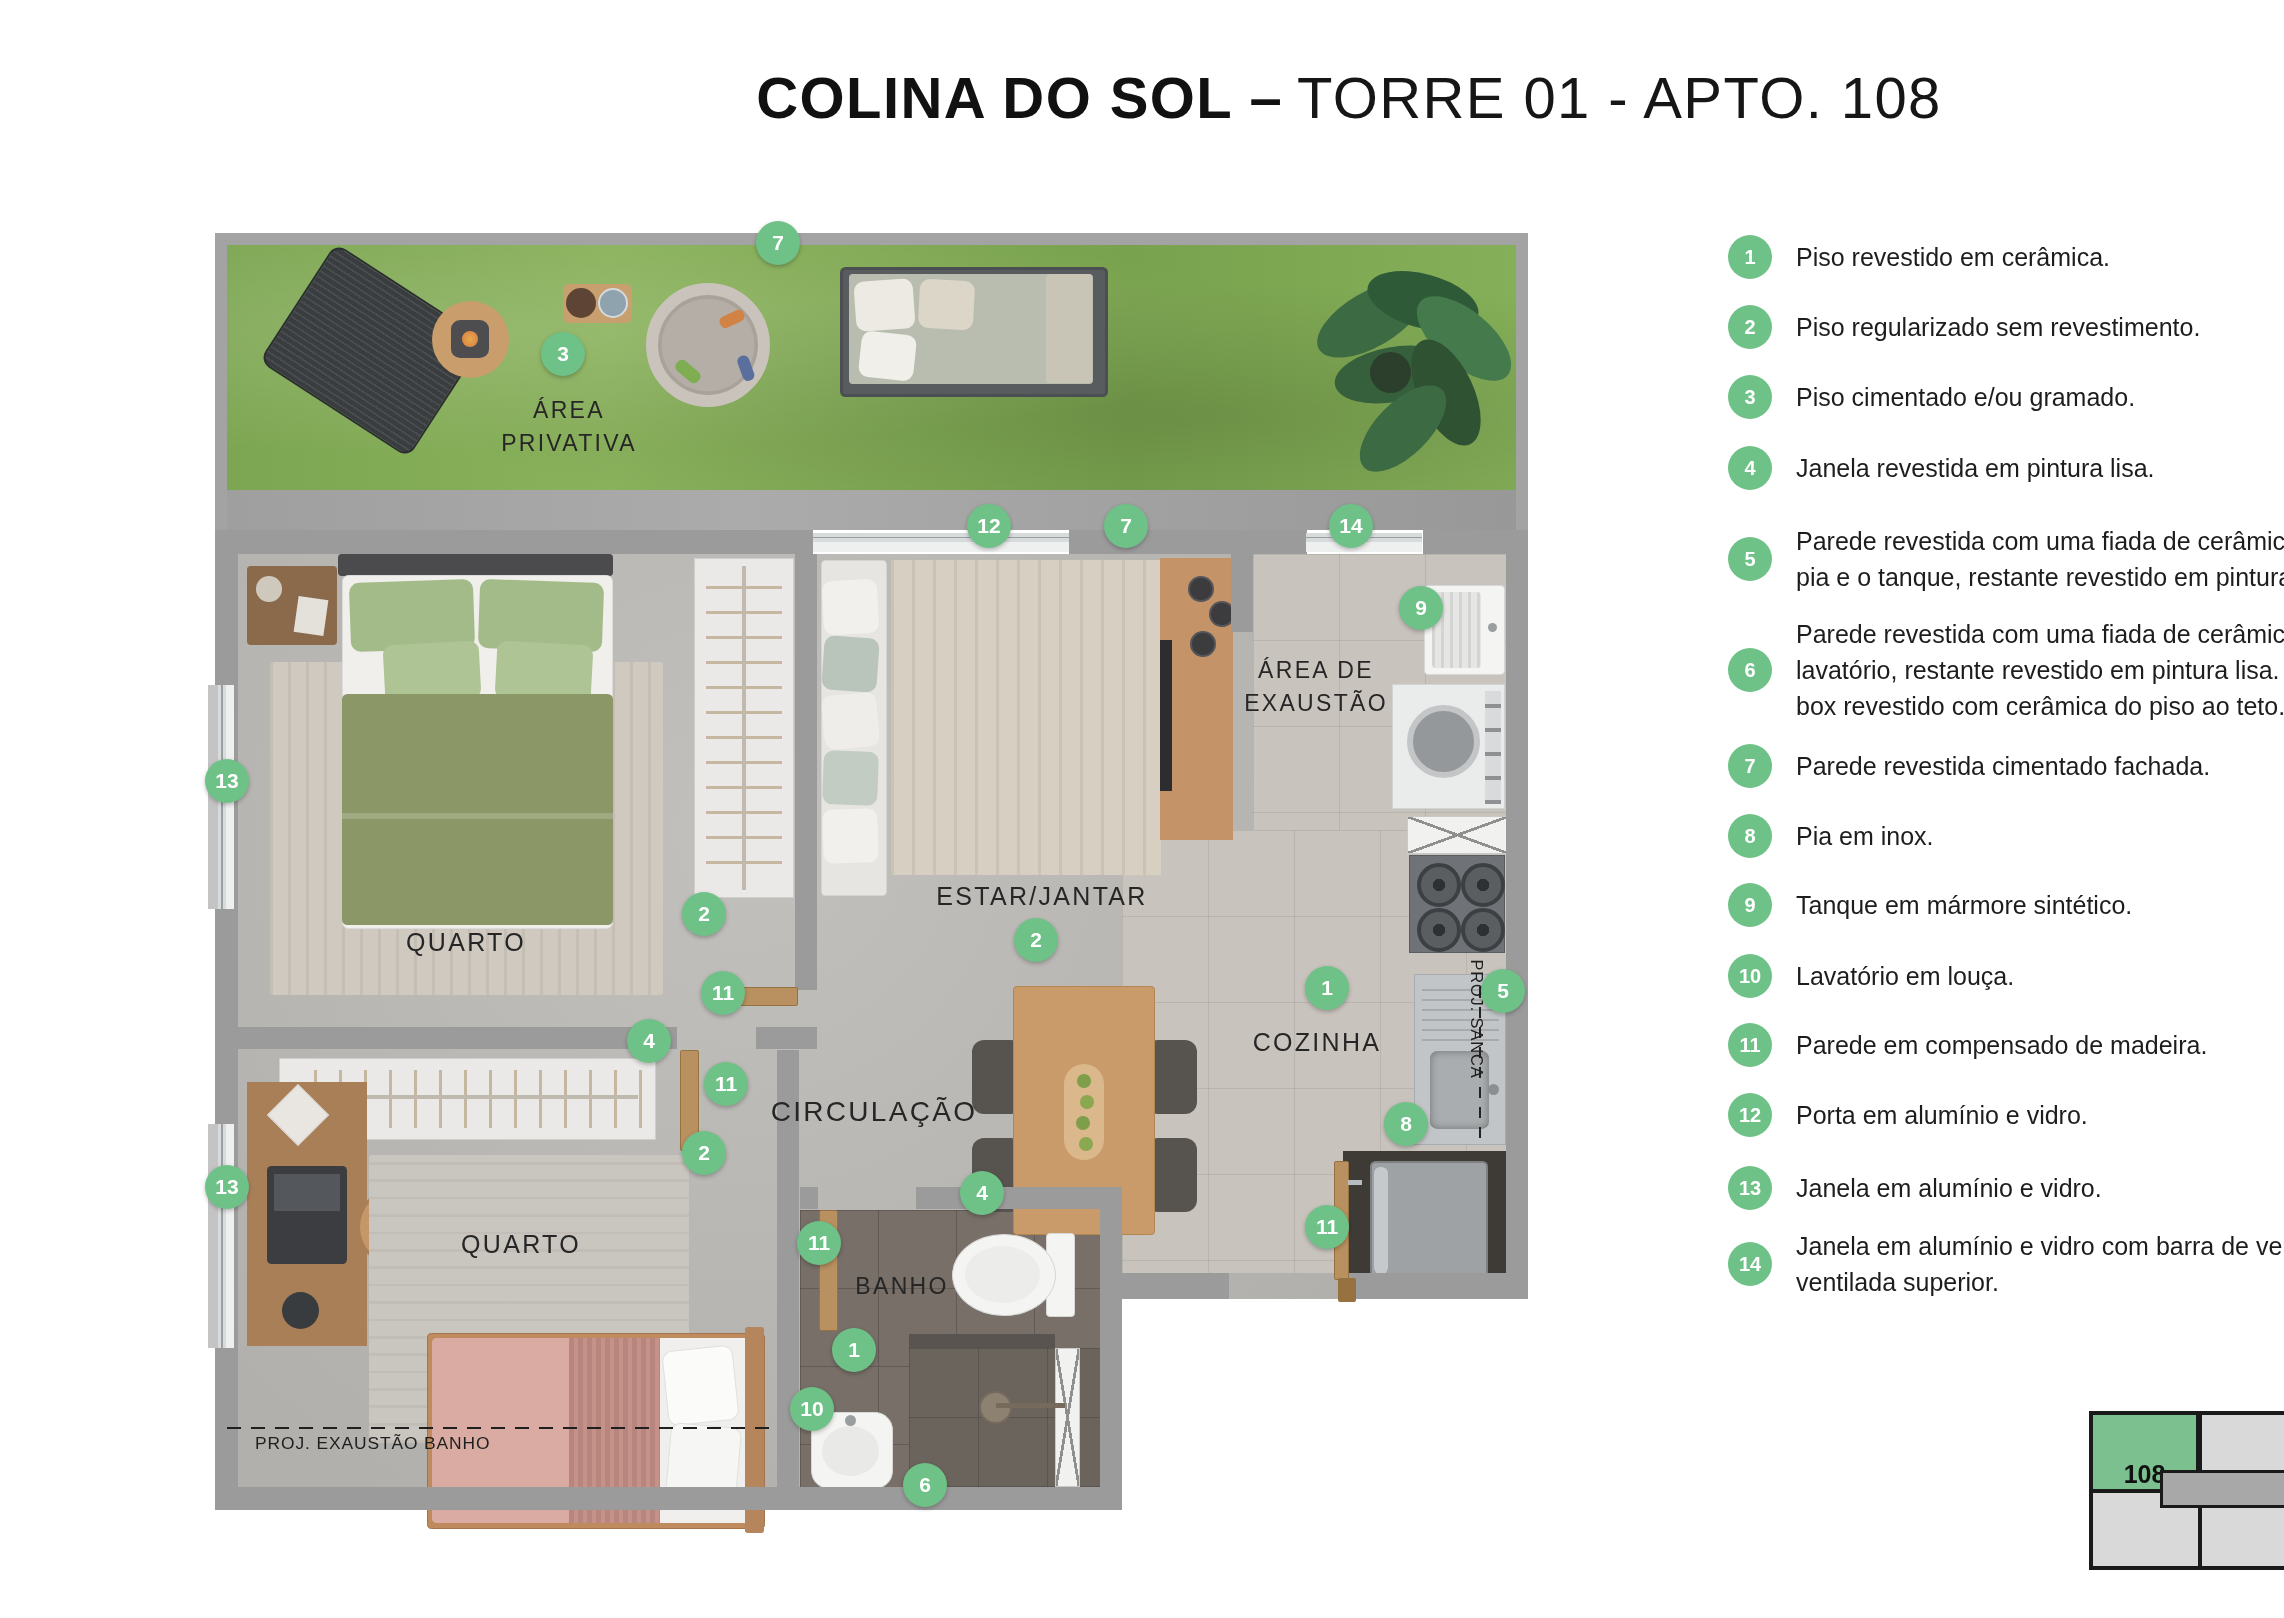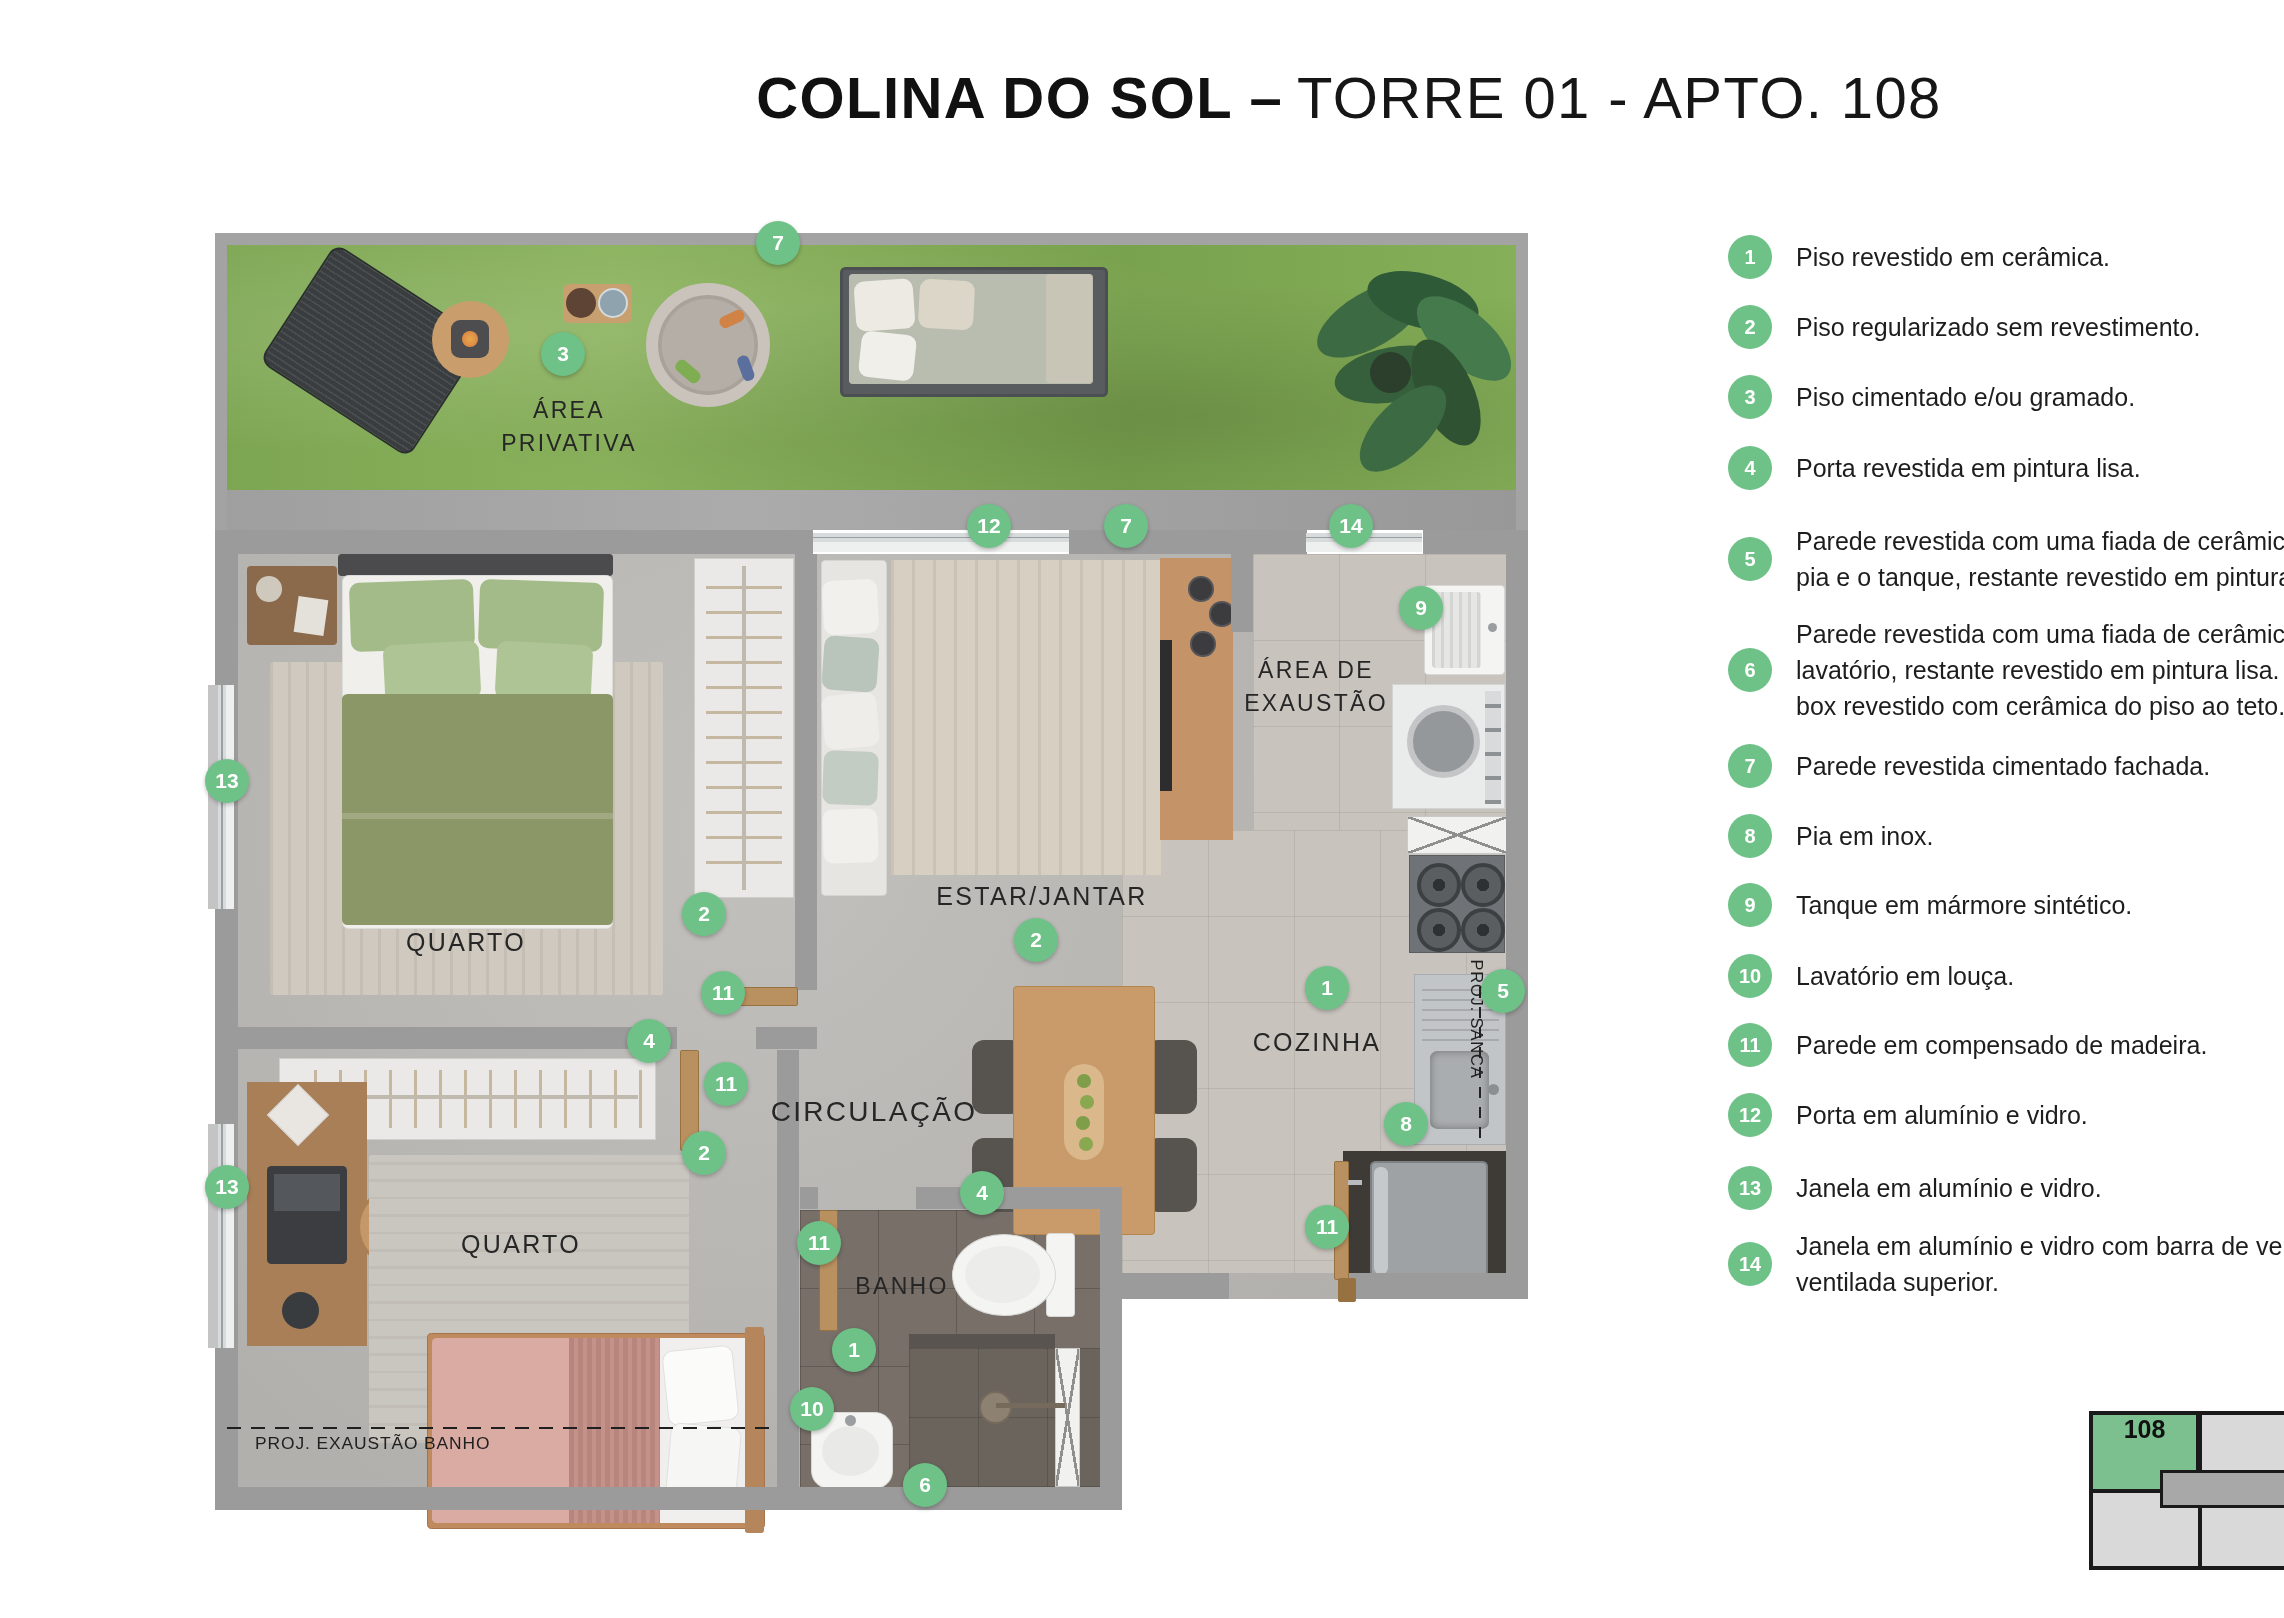--- a/index.html
+++ b/index.html
@@ -281,21 +281,21 @@
       <div class="legend-row" style="top: 327px;">
         <div class="legend-num" style="background: rgb(110, 194, 135);">2</div>
         <div class="legend-text">Piso regularizado sem revestimento.</div>
       </div>
       <div class="legend-row" style="top: 397px;">
         <div class="legend-num" style="background: rgb(110, 194, 135);">3</div>
         <div class="legend-text">Piso cimentado e/ou gramado.</div>
       </div>
       <div class="legend-row" style="top: 468px;">
         <div class="legend-num" style="background: rgb(110, 194, 135);">4</div>
-        <div class="legend-text">Porta revestida em pintura lisa.</div>
+        <div class="legend-text">Janela revestida em pintura lisa.</div>
       </div>
       <div class="legend-row" style="top: 559px;">
         <div class="legend-num" style="background: rgb(110, 194, 135);">5</div>
         <div class="legend-text">Parede revestida com uma fiada de cerâmica sobre a
 pia e o tanque, restante revestido em pintura lisa.</div>
       </div>
       <div class="legend-row" style="top: 670px;">
         <div class="legend-num" style="background: rgb(110, 194, 135);">6</div>
         <div class="legend-text">Parede revestida com uma fiada de cerâmica sobre o
 lavatório, restante revestido em pintura lisa. Área do
@@ -338,21 +338,21 @@
 
   <div class="abs" style="left:2056px;top:1338px;width:642px;height:280px;">
 
     <div class="abs" style="left:33px;top:73px;width:573px;height:159px;background:#d9d9d9;border:4.6px solid #1a1a1a;box-sizing:border-box;"></div>
     <div class="kline" style="left:142px;top:75px;width:3.7px;height:78px;"></div>
 
     <div class="kline" style="left:35px;top:151px;width:569px;height:3.7px;"></div>
     <div class="kline" style="left:142px;top:155px;width:3.7px;height:76px;"></div>
 
     <div class="abs" style="left:35px;top:75px;width:107px;height:78px;background:#7CC08F;border:2.7px solid #1a1a1a;box-sizing:border-box;
-         display:flex;align-items:flex-start;justify-content:center;">
+         display:flex;align-items:flex-end;justify-content:center;">
       <span style="font-size:25px;font-weight:700;color:#111;">108</span>
     </div>
     <div class="abs" style="left:104px;top:132px;width:428px;height:38px;background:#a8a8a8;border:3.7px solid #1a1a1a;box-sizing:border-box;"></div>
 
   </div>
 
 </div>
 
 
 </body></html>

